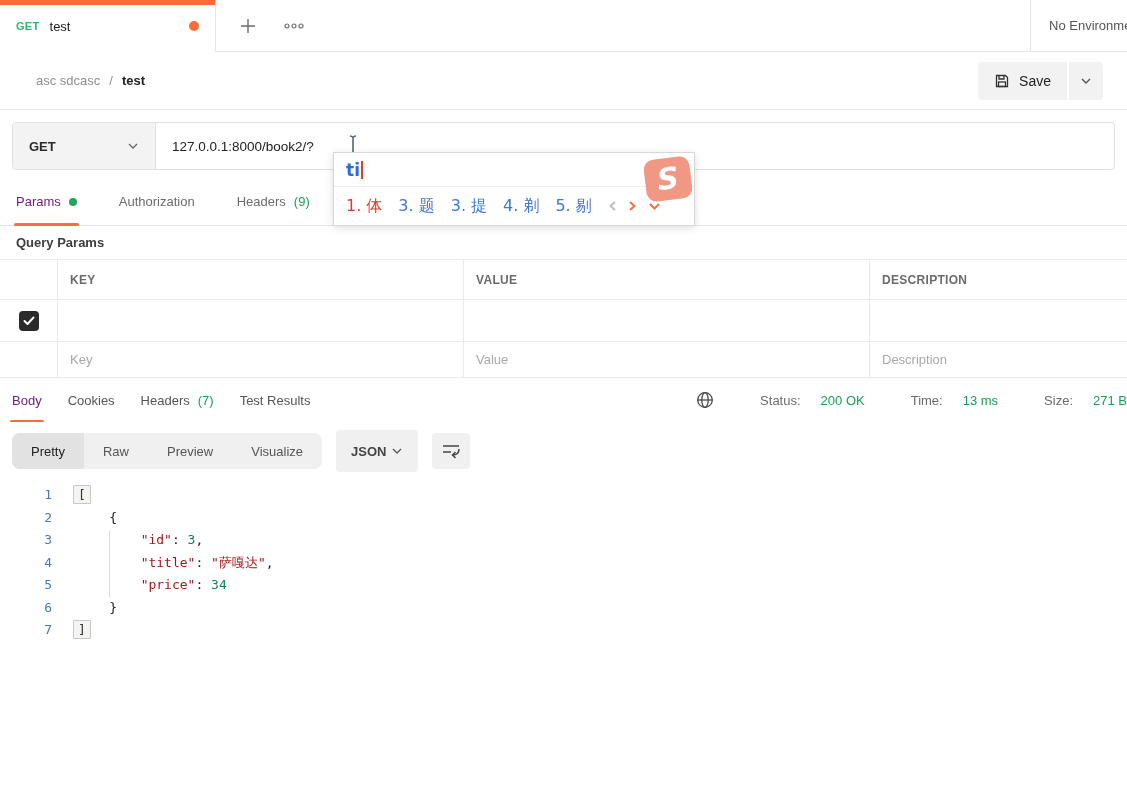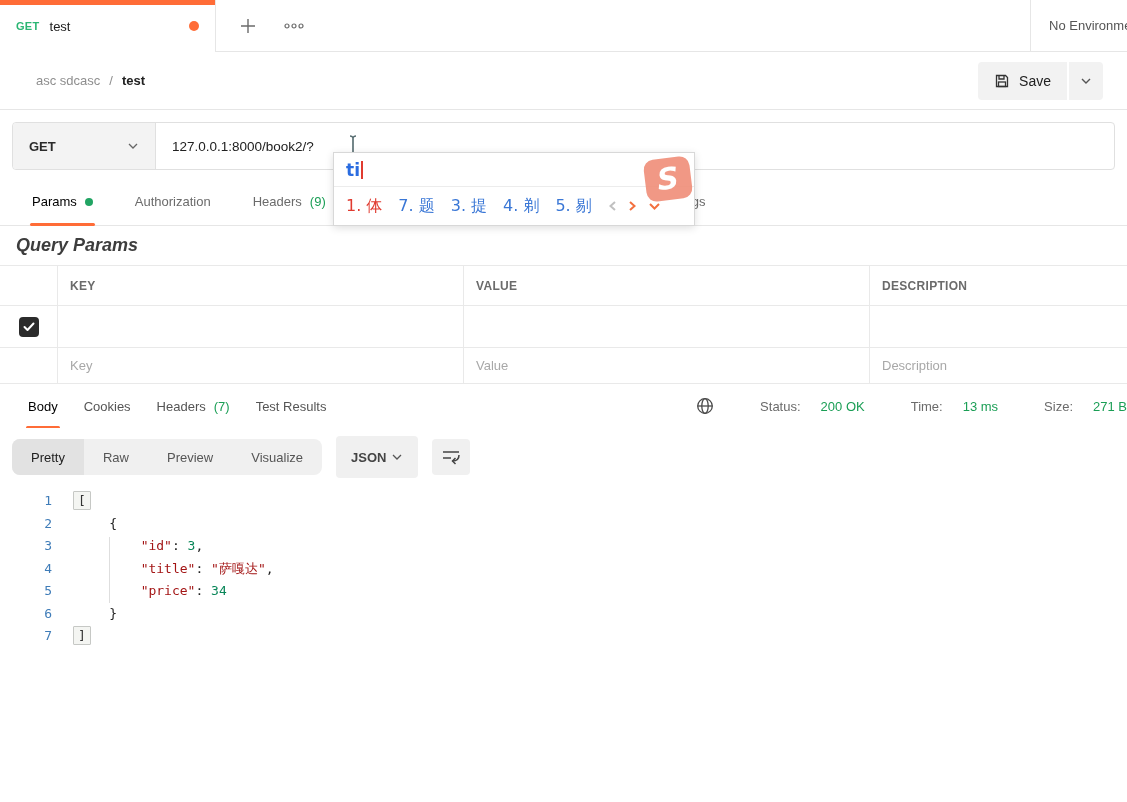--- a/index.html
+++ b/index.html
@@ -39,28 +39,28 @@
   .method-box { width:143px; flex:none; background:#f3f3f3; border-right:1px solid #e0e0e0;
                 border-radius:4px 0 0 4px; display:flex; align-items:center; padding:0 16px; }
   .method-box .m { font-size:13px; font-weight:600; color:#2b2b2b; }
   .method-box .chev { margin-left:auto; }
   .url-box { flex:1; display:flex; align-items:center; padding-left:16px; font-size:13.5px; color:#212121; }
 
   
   .req-tabs { position:relative; height:48px; margin-top:8px; display:flex; align-items:center;
               gap:42px; padding-left:16px; border-bottom:1px solid #e6e6e6; font-size:13px; color:#6b6b6b; }
   .rtab { height:100%; display:flex; align-items:center; gap:8px; position:relative; white-space:nowrap; }
-  .rtab.active { color:#000000;margin-left:16px; }
+  .rtab.active { color:#701a75; }
   .rtab.active::after { content:""; position:absolute; left:-2px; right:-2px; bottom:-1px; height:3px;
                         background:#ff6c37; border-radius:2px; }
   .green-dot { width:8px; height:8px; border-radius:50%; background:#21a463; }
   .count { color:#1a9e55; }
 
   
-  .qp-title { padding:9px 0 9px 16px; font-size:18px; font-weight:600; color:#3d3d3d;font-style:italic; }
+  .qp-title { padding:9px 0 9px 16px; font-size:13px; font-weight:600; color:#3d3d3d; }
   .tbl { border-top:1px solid #e9e9e9; }
   .tr { display:flex; border-bottom:1px solid #e9e9e9; }
   .tr.hdr  { height:40px; }
   .tr.row1 { height:42px; }
   .tr.row2 { height:36px; }
   .td { display:flex; align-items:center; }
   .td-check { width:58px; flex:none; justify-content:center; border-right:1px solid #e9e9e9; }
   .td-key   { width:406px; flex:none; padding-left:12px; border-right:1px solid #e9e9e9; }
   .td-val   { width:406px; flex:none; padding-left:12px; border-right:1px solid #e9e9e9; }
   .td-desc  { flex:1; padding-left:12px; }
@@ -329,21 +329,21 @@
       </div>
     </div>
 
   <div class="ime-popup">
     <div class="ime-comp">
       <span class="pinyin">ti</span>
       <span class="ime-caret"></span>
     </div>
     <div class="ime-cands">
       <span class="cand first">1. 体</span>
-      <span class="cand">7. 题</span>
+      <span class="cand">3. 题</span>
       <span class="cand">3. 提</span>
       <span class="cand">4. 剃</span>
       <span class="cand">5. 剔</span>
       <span class="ime-nav">
         <svg width="9" height="12" viewBox="0 0 9 12">
             <path d="M7 2 L2.5 6 L7 10" fill="none" stroke="#c0c0c0" stroke-width="2"></path>
           </svg>
         <svg width="9" height="12" viewBox="0 0 9 12">
             <path d="M2 2 L6.5 6 L2 10" fill="none" stroke="#f3703f" stroke-width="2"></path>
           </svg>

